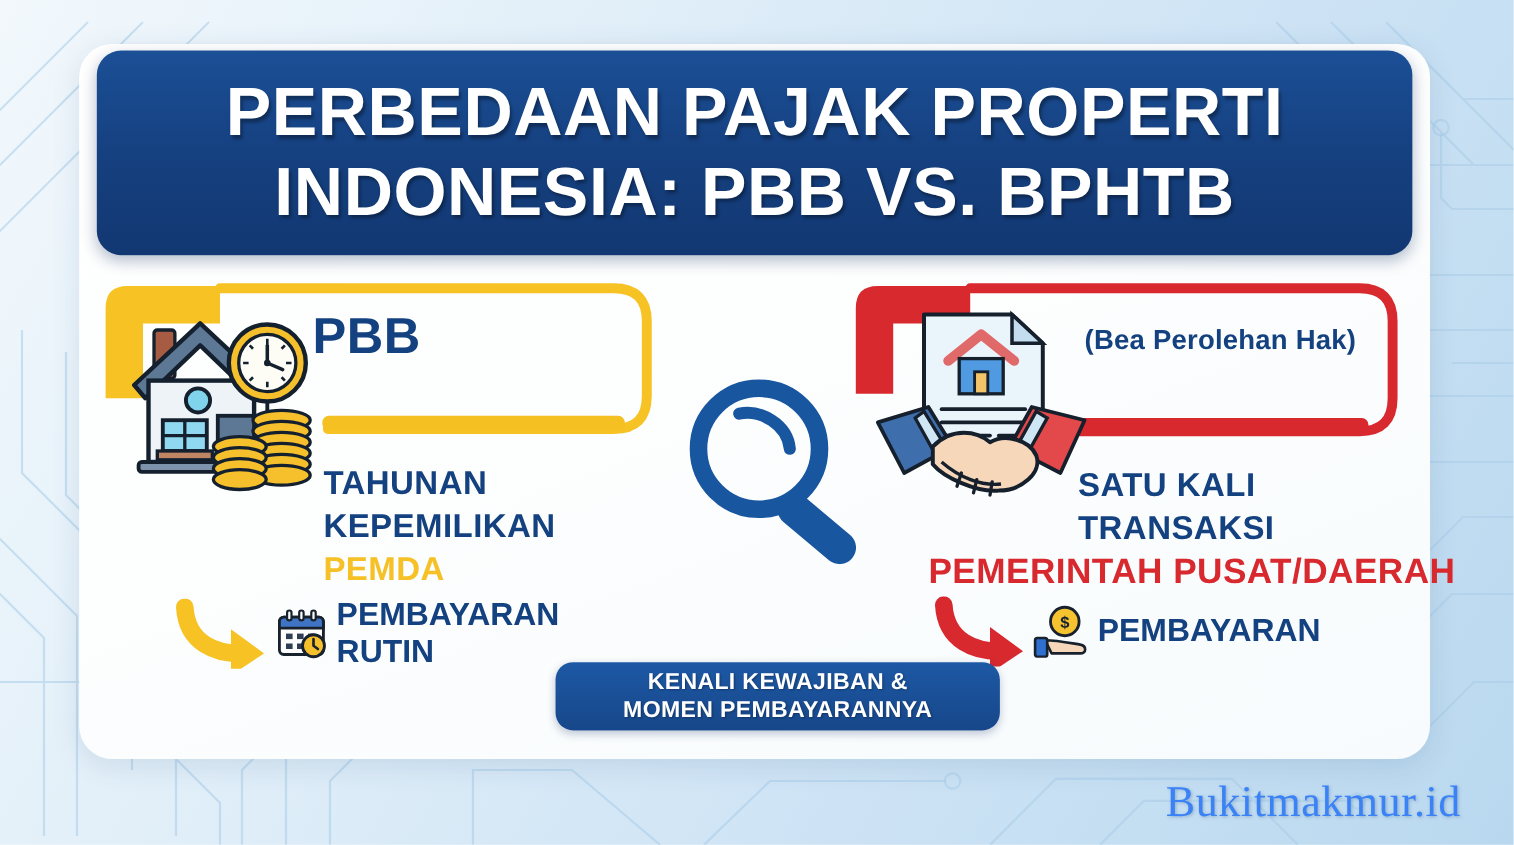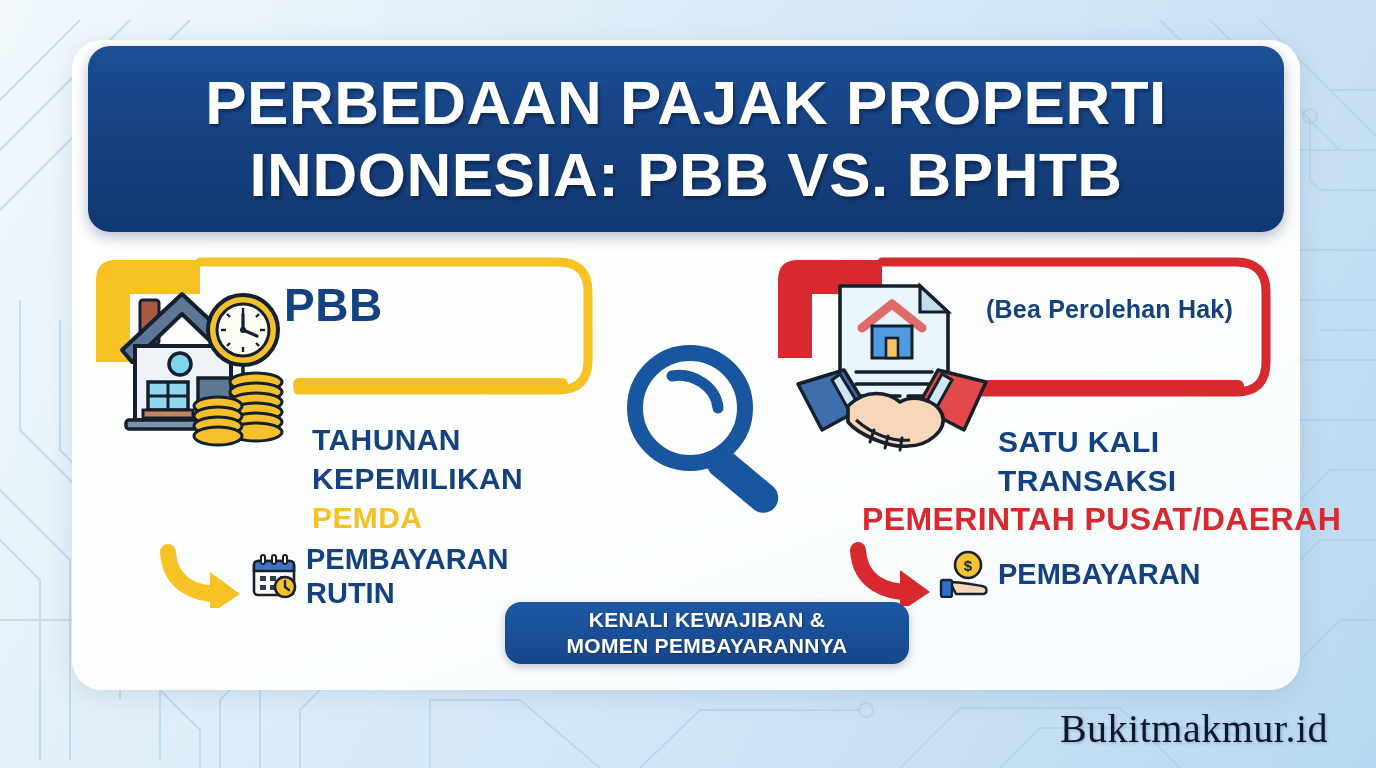--- a/index.html
+++ b/index.html
@@ -43,21 +43,21 @@
 
   .title-block { position:absolute; z-index:6; }
   .tkey {
     font-weight:900; font-size:46px; color:#14417f; line-height:50px;
     letter-spacing:.5px;
   }
   .tsub {
     font-weight:700; font-size:25px; color:#14417f; line-height:31px;
     letter-spacing:.2px;
   }
-  .facts { position:absolute; z-index:6;margin-left:18px; }
+  .facts { position:absolute; z-index:6; }
   .fact {
     font-weight:900; font-size:30px; line-height:39px; letter-spacing:.4px;
     color:#14417f; white-space:nowrap;
   }
   .fact.yellow { color:#f5c127; }
   .fact.red    { color:#d8292f; font-size:32px; }
 
   .pay-row { position:absolute; z-index:6; display:flex; align-items:center; }
   .pay-text { font-weight:900; font-size:29px; line-height:34px; color:#14417f; white-space:nowrap; }
 
@@ -72,21 +72,21 @@
     display:flex; flex-direction:column; align-items:center; justify-content:center;
     box-shadow:0 3px 8px rgba(10,40,90,.25);
   }
   .pill span {
     color:#fff; font-weight:900; font-size:21px; line-height:26px; letter-spacing:.3px;
     text-shadow:1px 1px 2px rgba(0,0,0,.3);
   }
   
   .watermark {
     position:absolute; right:48px; bottom:16px; z-index:9;
-    font-family:"Liberation Serif", serif; font-size:40px; color:#0f172a;
+    font-family:"Liberation Serif", serif; font-size:40px; color:#3b82f6;
     letter-spacing:.5px; text-shadow:1px 1px 3px rgba(80,120,160,.45);
   }
 </style>
 </head>
 <body>
 
 <svg id="circuit" width="1376" height="768" viewBox="0 0 1376 768">
   <g stroke="#a9cde8" stroke-width="2" fill="none" opacity=".55">
     <path d="M-20 120 L80 20"></path>
       <path d="M-20 170 L130 20"></path>

